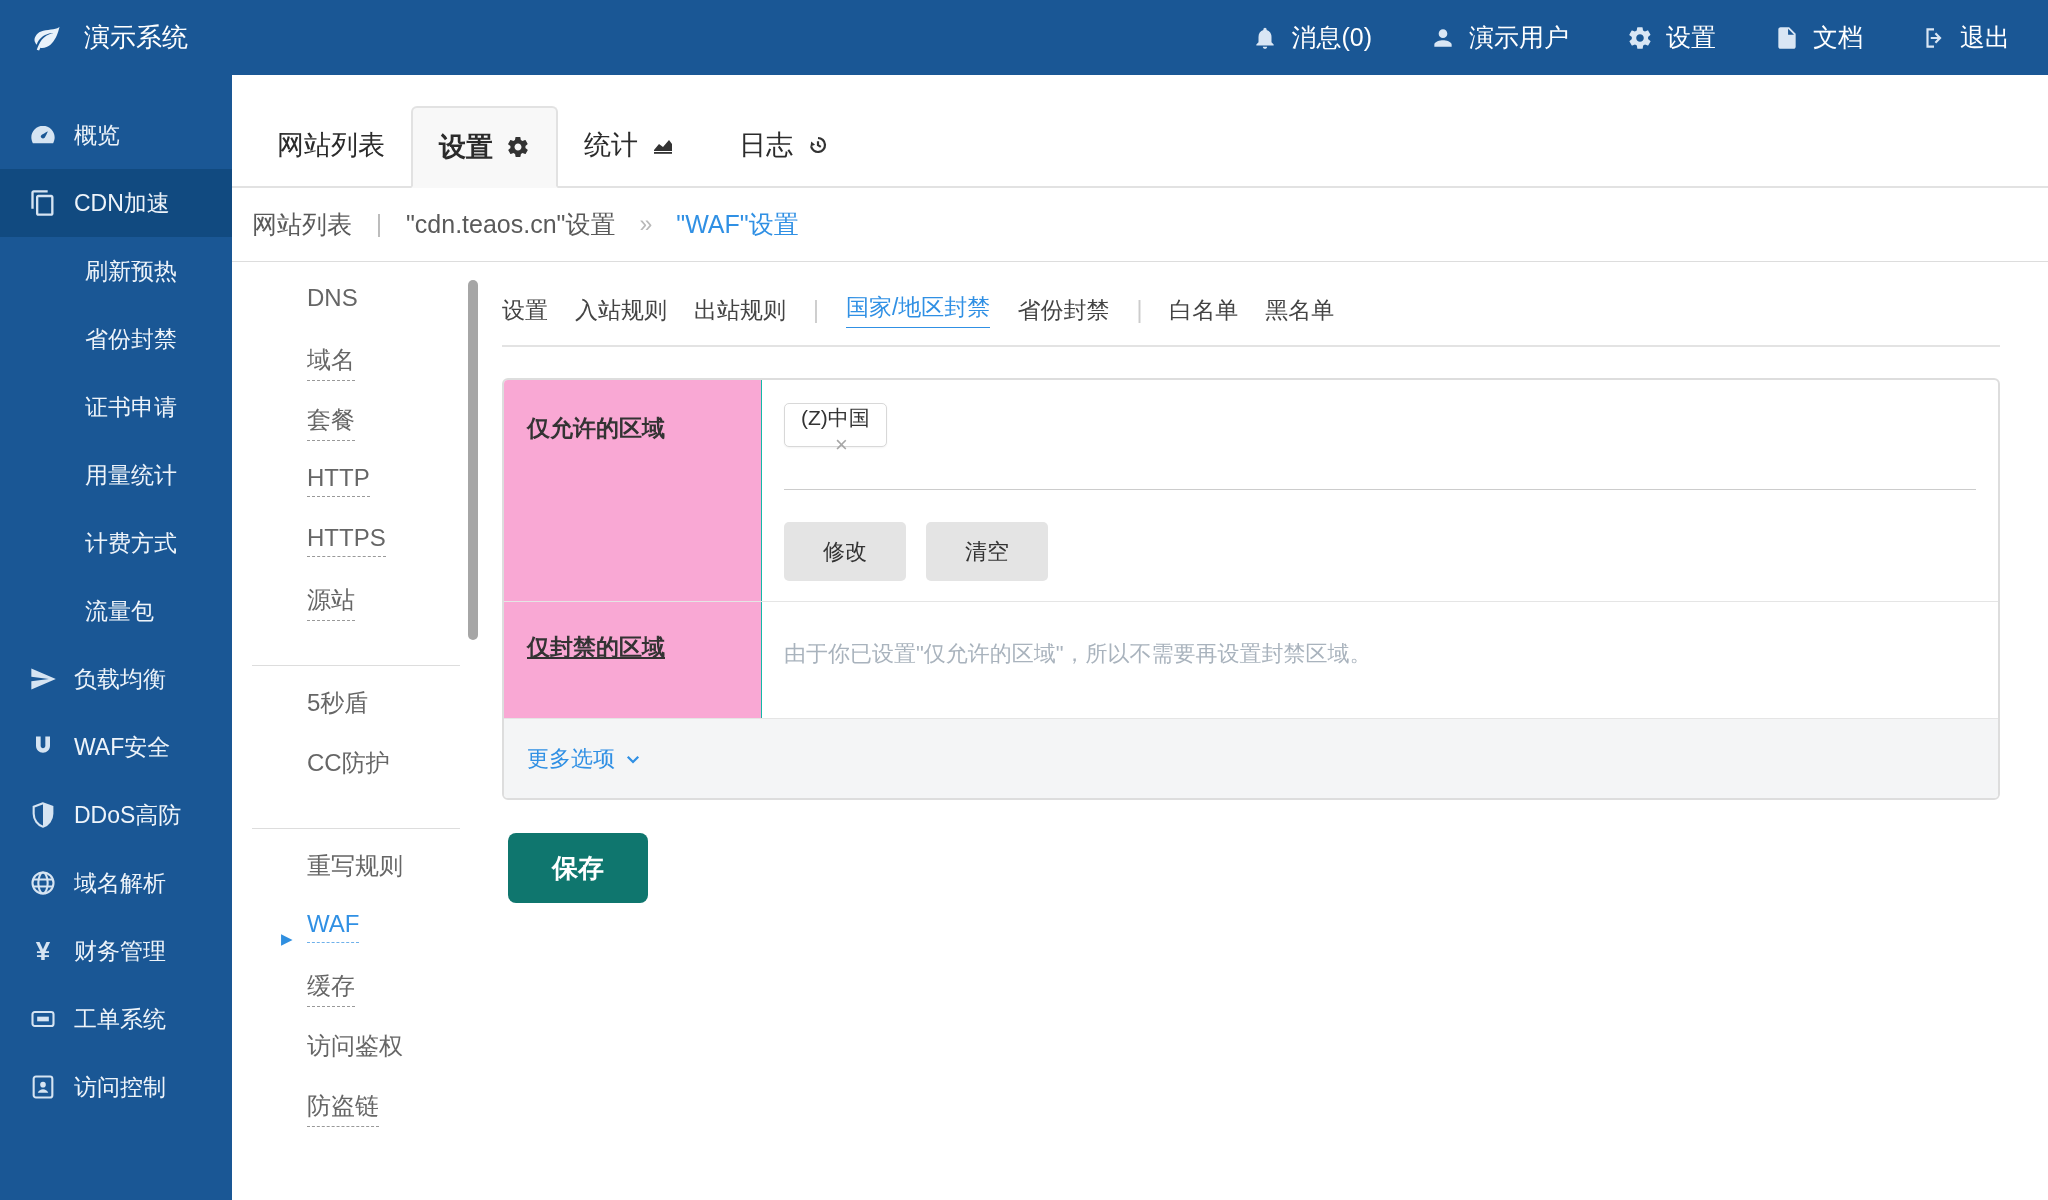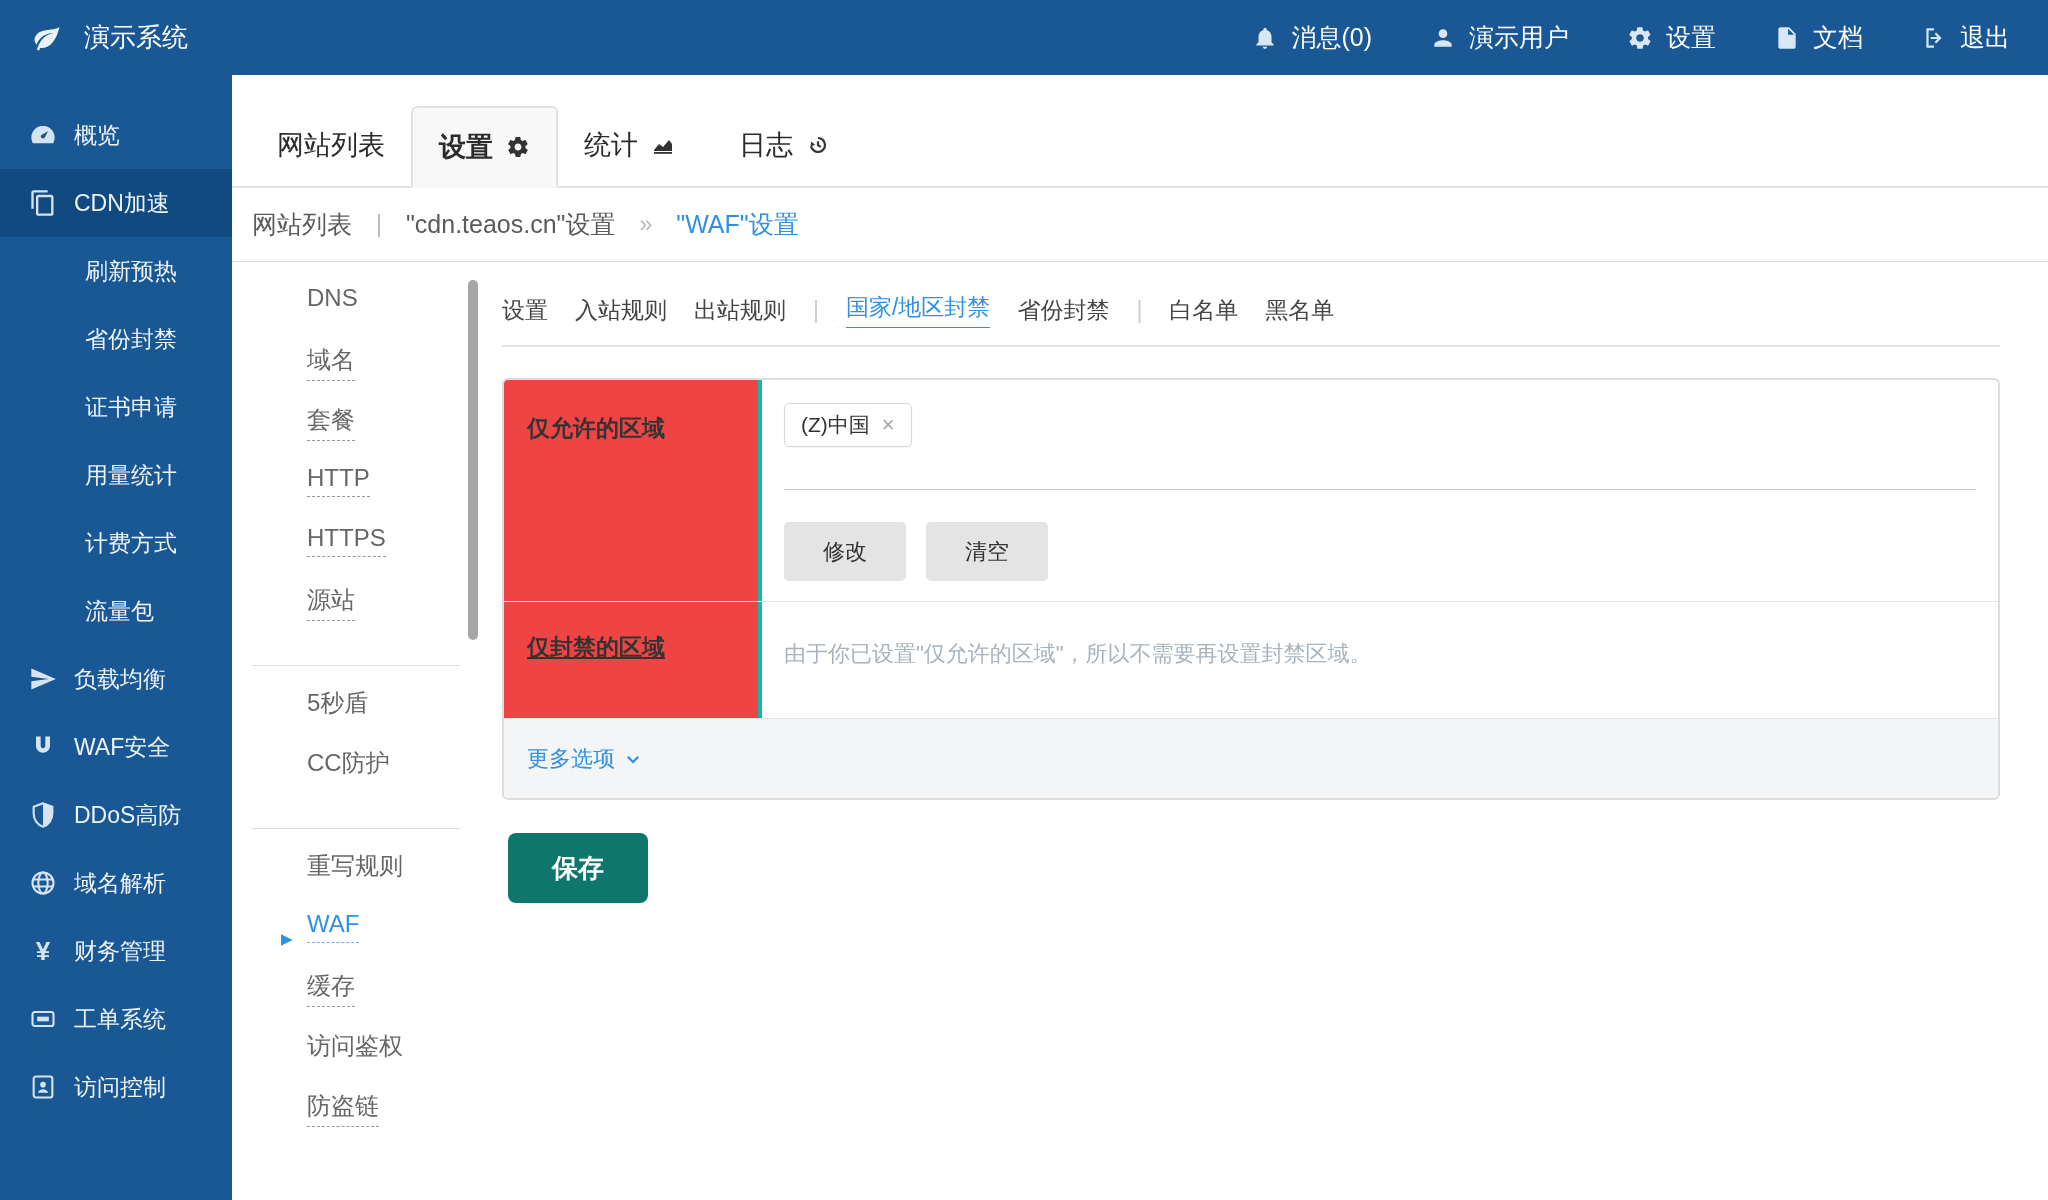--- a/index.html
+++ b/index.html
@@ -59,26 +59,26 @@
 
   .content{flex:1;padding:0 48px 0 22px;min-width:0;}
   .ctabs{margin-top:30px;display:flex;align-items:center;gap:27px;font-size:23px;color:#444;}
   .ctab{cursor:pointer;white-space:nowrap;}
   .ctab.active{color:#3090e4;border-bottom:1px solid #3090e4;padding-bottom:4px;}
   .csep{color:#ccc;}
   .cdivider{margin-top:17px;border-top:2px solid #e3e3e3;}
 
   .formbox{margin-top:31px;border:2px solid #ddd;border-radius:6px;overflow:hidden;}
   .frow{display:flex;border-bottom:1px solid #e5e5e5;}
-  .flabel{width:258px;flex:none;background:#ef4444;border-right:4px solid #14b8a6;
+  .flabel{width:258px;flex:none;background:#f9a8d4;border-right:1px solid #14b8a6;
           padding:33px 0 0 23px;font-size:23px;font-weight:bold;color:#333;}
   .ffield{flex:1;padding:23px 22px 20px 22px;min-width:0;}
   .tag{display:inline-flex;align-items:center;height:44px;padding:0 16px;background:#fff;
        border:1px solid #d8d8d8;border-radius:5px;font-size:21px;color:#333;cursor:pointer;
-       box-shadow:0 1px 2px rgba(0,0,0,0.05);}
+       box-shadow:0 1px 2px rgba(0,0,0,0.05);flex-direction:column;}
   .tag-x{margin-left:12px;color:#a6a6a6;font-size:22px;cursor:pointer;}
   .fieldline{margin-top:42px;border-top:1px solid #ccc;}
   .btnrow{margin-top:32px;display:flex;gap:20px;}
   .gbtn{height:59px;padding:0 39px;font-size:22px;background:#e4e4e4;border:none;
         border-radius:5px;color:#333;cursor:pointer;font-family:inherit;}
   .frow2 .flabel{padding-top:30px;text-decoration:underline;}
   .frow2 .ffield{padding:37px 22px 49px 22px;font-size:22px;color:#a9b3bd;}
   .ffooter{background:#f4f5f6;height:79px;display:flex;align-items:center;padding-left:23px;}
   .more{color:#3090e4;font-size:22px;display:flex;align-items:center;gap:9px;cursor:pointer;}
   .more .icon{display:flex;color:#3090e4;}

